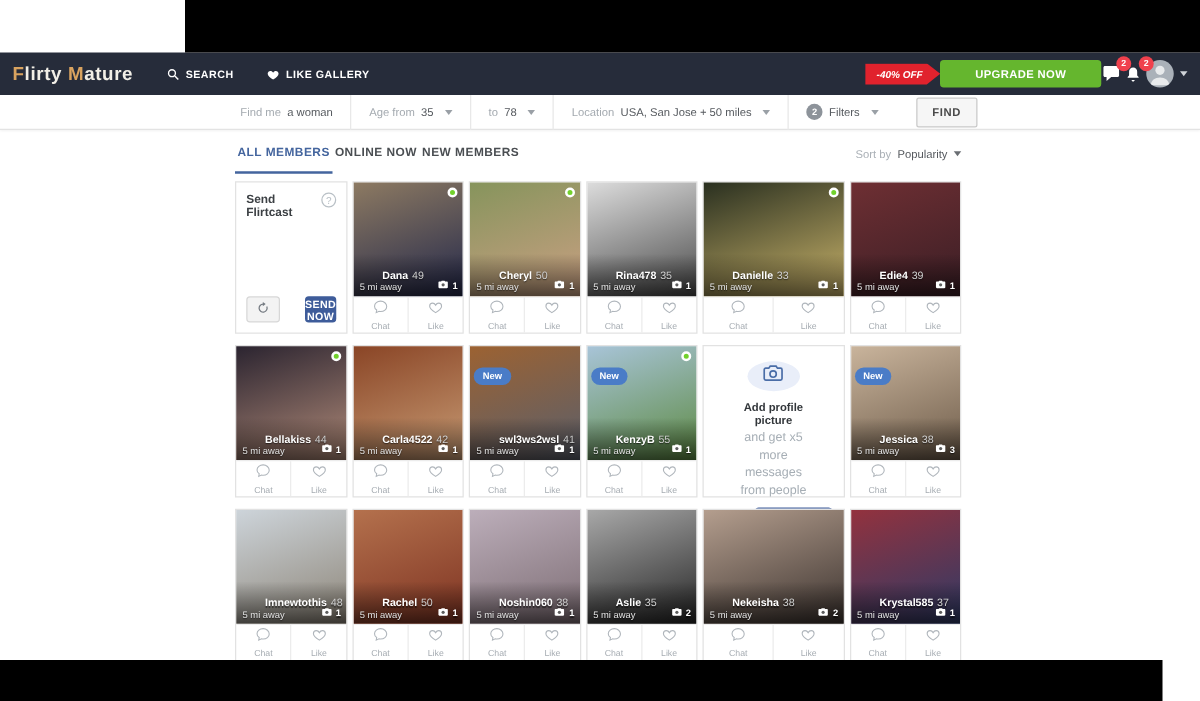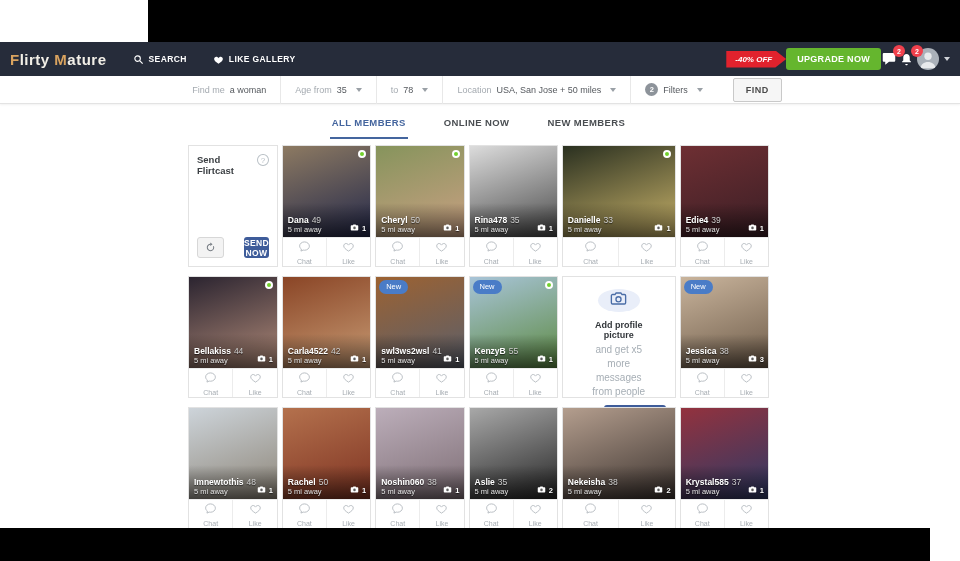--- a/index.html
+++ b/index.html
@@ -16,21 +16,21 @@
     background: var(--navbar-bg, #262c3a); display: flex; align-items: center; padding: 0 10px; z-index: 40; }
   .logo { font-size: 15px; font-weight: bold; letter-spacing: .5px; color: #f2efe7; white-space: nowrap; }
   .logo .accent { color: var(--logo-accent, #d9a35f); }
   .nav-item { display: flex; align-items: center; gap: 5px; color: #fff; font-size: 8.5px; font-weight: bold;
     letter-spacing: .4px; margin-left: 26px; cursor: pointer; }
   .nav-item svg { display: block; }
   #nav-right { margin-left: auto; display: flex; align-items: center; }
   .discount { background: var(--discount-red, #e1222d); color: #fff; font-size: 8px; font-weight: bold;
     font-style: italic; padding: 4px 14px 4px 9px; clip-path: polygon(0 0, 82% 0, 100% 50%, 82% 100%, 0 100%); }
   .upgrade-btn { background: var(--upgrade-green, #65b62e); color: #fff; border: none; border-radius: 3px;
-    font-size: 9px; font-weight: bold; letter-spacing: .3px; padding: 6px 11px; cursor: pointer;
+    font-size: 9px; font-weight: bold; letter-spacing: .3px; padding: 6px 28px; cursor: pointer;
     font-family: "Liberation Sans", sans-serif; }
   .icon-badge-wrap { position: relative; width: 18px; height: 16px; cursor: pointer; }
   .count-badge { position: absolute; top: -6px; right: -6px; background: var(--badge-red, #f0414d); color: #fff;
     width: 12px; height: 12px; border-radius: 50%; font-size: 7px; font-weight: bold; display: flex;
     align-items: center; justify-content: center; }
   .avatar { width: 22px; height: 22px; border-radius: 50%; background: #aab1b9; overflow: hidden; cursor: pointer; }
   .caret { width: 0; height: 0; border-left: 3px solid transparent; border-right: 3px solid transparent;
     border-top: 4px solid #cfd3d8; display: inline-block; }
 
   
@@ -45,51 +45,51 @@
   .caret-gray { width: 0; height: 0; border-left: 3px solid transparent; border-right: 3px solid transparent;
     border-top: 4px solid #9aa0a6; display: inline-block; margin-left: 4px; }
   .filters-count { width: 13px; height: 13px; border-radius: 50%; background: #8d939a; color: #fff;
     font-size: 7.5px; font-weight: bold; display: flex; align-items: center; justify-content: center; }
   .find-btn { margin-left: 16px; background: #f6f6f6; border: 1px solid #c9c9c9; border-radius: 2px;
     font-size: 9px; font-weight: bold; letter-spacing: .5px; color: #4a4a4a; padding: 6px 12px; cursor: pointer;
     font-family: "Liberation Sans", sans-serif; }
 
   
   #tabs-row { position: absolute; left: 188px; top: 107px; width: 581px; height: 32px; display: flex;
-    align-items: center; justify-content: center; gap: 34px; z-index: 10; }
+    align-items: center; justify-content: flex-start; z-index: 10; }
   .tab { font-size: 9.5px; font-weight: bold; letter-spacing: .4px; color: #4a4e52; padding: 9px 2px;
     cursor: pointer; border-bottom: 2px solid transparent; }
   .tab.active { color: var(--tab-blue, #44659e); border-bottom-color: var(--tab-blue, #44659e); }
   #sort-box { position: absolute; right: 0; top: 0; height: 32px; display: flex; align-items: center;
     gap: 5px; font-size: 9px; cursor: pointer; }
   #sort-box .lbl { color: #aab0b6; }
   #sort-box .val { color: #55595e; }
   .caret-dark { width: 0; height: 0; border-left: 3px solid transparent; border-right: 3px solid transparent;
     border-top: 4px solid #6a6e73; display: inline-block; }
 
   
   #grid { position: absolute; left: 188px; top: 145px; width: 581px; display: grid;
     grid-template-columns: repeat(6, 1fr); column-gap: 4px; row-gap: 9px; grid-auto-rows: 122px; z-index: 5; }
   .card { background: #fff; border: 1px solid #e2e2e2; height: 122px; position: relative; }
 
   
   .photo { height: 91px; position: relative; overflow: hidden; background: #777; }
   .photo-shade { position: absolute; left: 0; right: 0; bottom: 0; height: 34px;
     background: linear-gradient(transparent, rgba(0,0,0,.6)); }
-  .name-line { position: absolute; left: 5px; bottom: 12px; color: #fff; font-size: 8.5px; font-weight: bold;
+  .name-line { position: absolute; left: 23px; bottom: 12px; color: #fff; font-size: 8.5px; font-weight: bold;
     text-shadow: 0 1px 1px rgba(0,0,0,.6); white-space: nowrap; }
   .name-line .age { color: #cfcfcf; font-weight: normal; margin-left: 3px; }
   .dist-line { position: absolute; left: 5px; bottom: 3px; color: #e3e3e3; font-size: 7.5px;
     text-shadow: 0 1px 1px rgba(0,0,0,.6); }
   .photo-count { position: absolute; right: 4px; bottom: 3px; display: flex; align-items: center; gap: 3px;
     color: #fff; font-size: 7.5px; font-weight: bold; text-shadow: 0 1px 1px rgba(0,0,0,.6); }
   .online-dot { position: absolute; top: 4px; right: 4px; width: 8px; height: 8px; border-radius: 50%;
     background: var(--online-green, #72d12c); border: 2px solid #fff; }
-  .new-badge { position: absolute; top: 3px; left: 3px; background: var(--new-badge-blue, #4a7cc7);
-    color: #fff; font-size: 7.5px; font-weight: normal; padding: 2px 7px 2.5px; border-radius: 9px; }
+  .new-badge { position: absolute; top: 17px; left: 3px; background: var(--new-badge-blue, #4a7cc7);
+    color: #fff; font-size: 7.5px; font-weight: bold; padding: 2px 7px 2.5px; border-radius: 9px; }
   .card-footer { height: 29px; display: flex; border-top: 1px solid #ececec; }
   .foot-btn { flex: 1; display: flex; flex-direction: column; align-items: center; justify-content: center;
     gap: 1px; color: #b0b6bc; cursor: pointer; }
   .foot-btn + .foot-btn { border-left: 1px solid #ececec; }
   .foot-btn .flabel { font-size: 7px; color: #a7adb3; }
 
   
   #flirtcast { padding: 8px; display: flex; flex-direction: column; }
   .fc-head { display: flex; justify-content: space-between; align-items: flex-start; }
   .fc-title { font-size: 9.5px; font-weight: bold; color: #3c4044; }
@@ -200,20 +200,25 @@
       <span class="val">Filters</span>
       <span class="caret-gray"></span>
     </div>
     <button class="find-btn">FIND</button>
   </div>
 
   <div id="tabs-row">
     <div class="tab active">ALL MEMBERS</div>
     <div class="tab">ONLINE NOW</div>
     <div class="tab">NEW MEMBERS</div>
+    <div id="sort-box">
+      <span class="lbl">Sort by</span>
+      <span class="val">Popularity</span>
+      <span class="caret-dark"></span>
+    </div>
   </div>
 
   <div id="grid">
 
     <div class="card" id="flirtcast">
       <div class="fc-head">
         <span class="fc-title">Send Flirtcast</span>
         <span class="help-circle">?</span>
       </div>
       <div class="fc-actions">

